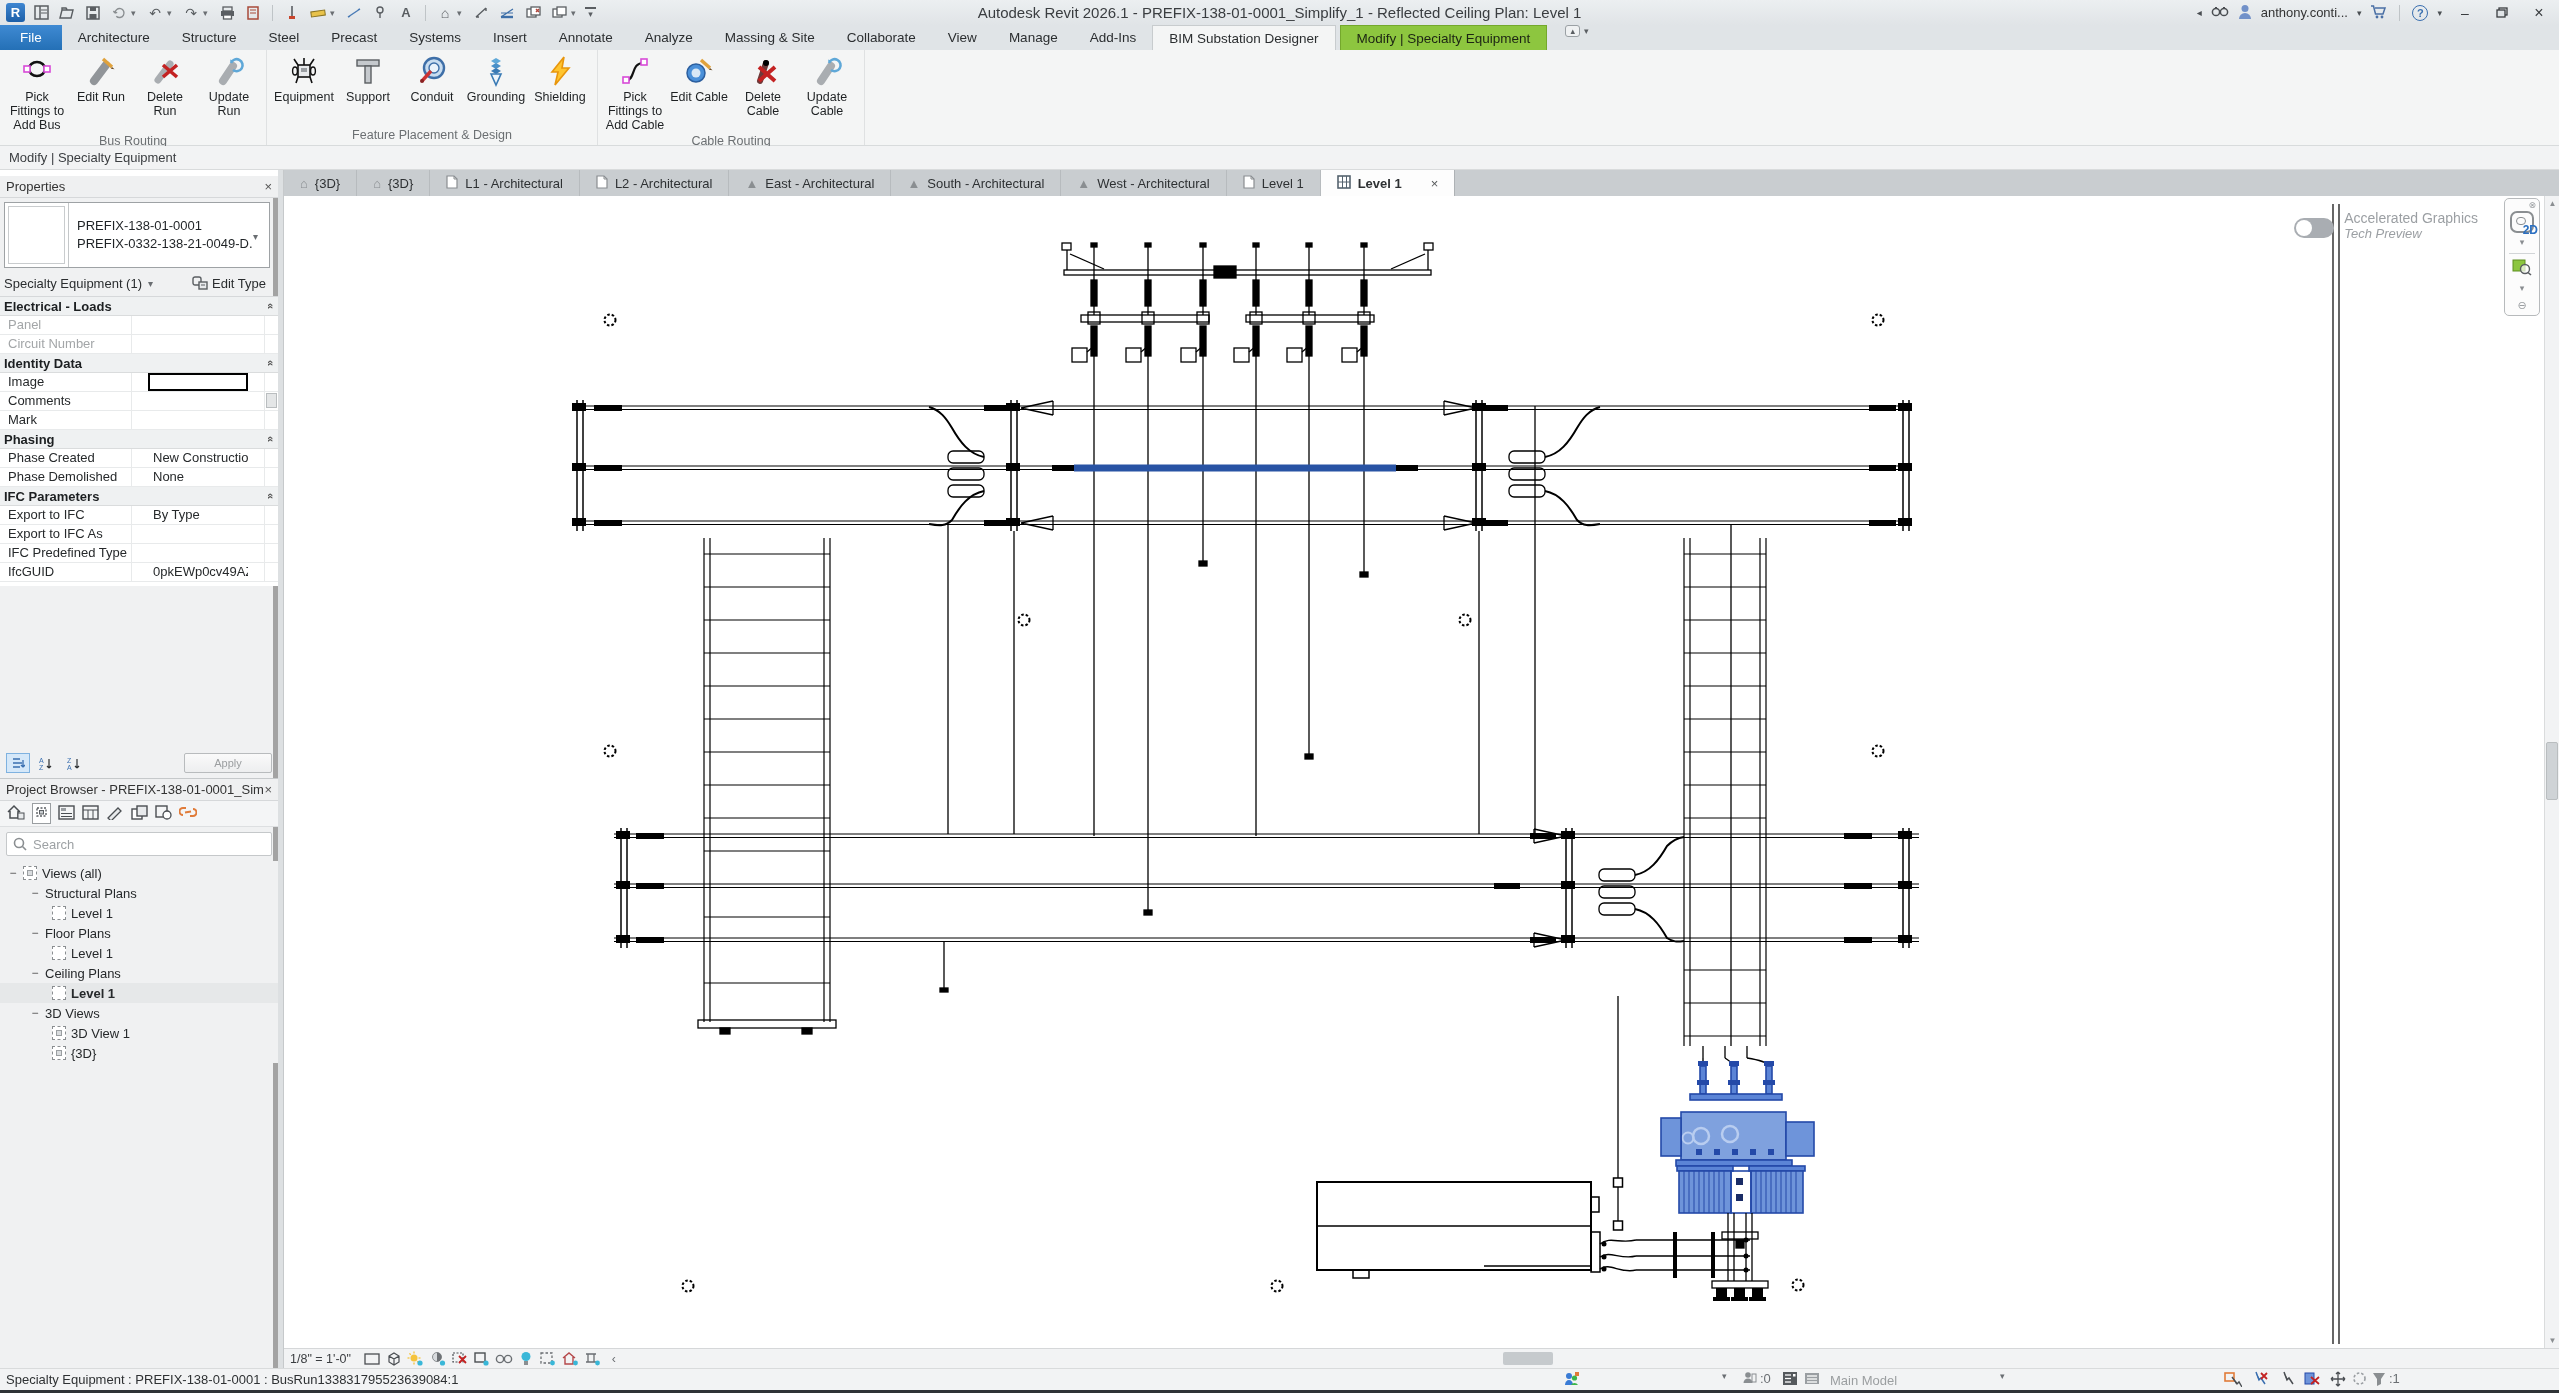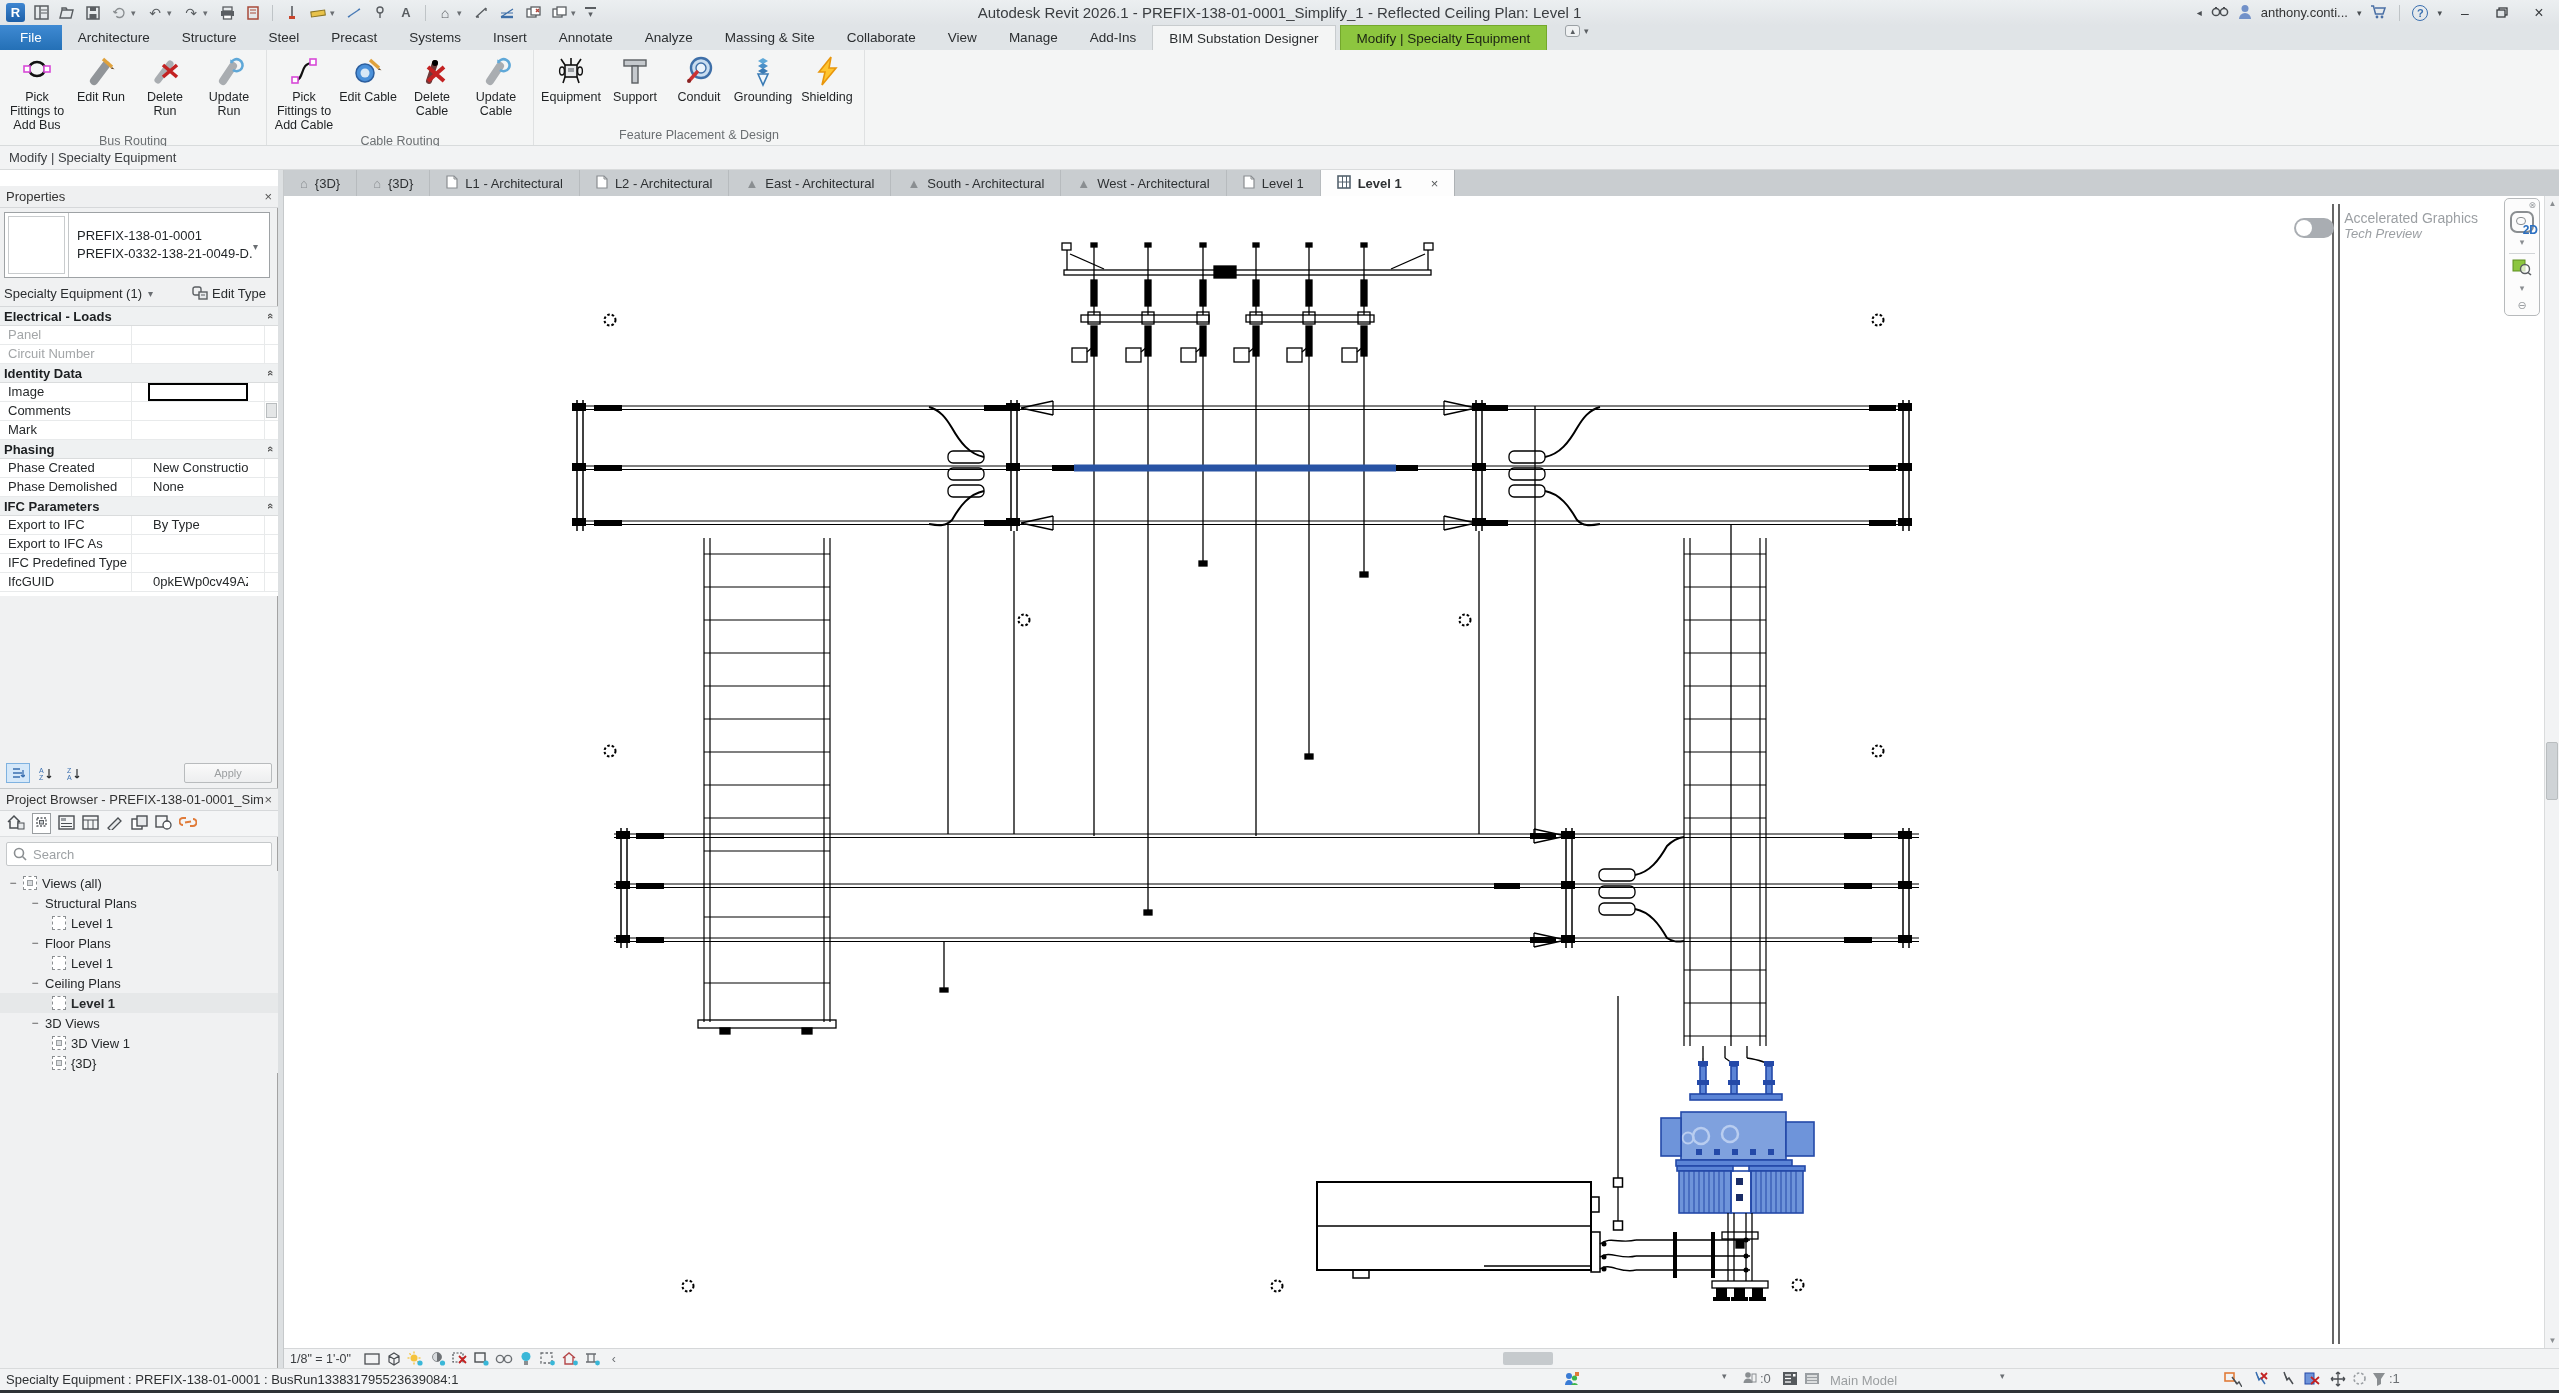--- a/index.html
+++ b/index.html
@@ -32,21 +32,21 @@
   .rpanel { display:flex; flex-direction:column; border-right:1px solid #DFE1E2; }
   .rpanel-buttons { flex:1; display:flex; align-items:flex-start; padding:3px 6px 0 6px; gap:2px; }
   .rbtn { width:62px; display:flex; flex-direction:column; align-items:center; text-align:center; font-size:12.5px; line-height:14px; color:#1E2123; padding-top:2px; }
   .rbtn .ric { width:32px; height:32px; display:flex; align-items:center; justify-content:center; margin-bottom:3px; }
   .rpanel-title { height:19px; text-align:center; font-size:12.5px; color:#6B6F72; line-height:18px; }
 
   
   #modify-bar { position:absolute; left:0; top:146px; width:2559px; height:24px; background:#F2F3F4; border-bottom:1px solid #D9DBDC; font-size:13px; color:#3A3D40; display:flex; align-items:center; padding-left:9px; }
 
   
-  #left-dock { position:absolute; left:0; top:186px; width:278px; height:1198px; background:#F0F1F2; border-right:1px solid #a3a3a3; }
+  #left-dock { position:absolute; left:0; top:176px; width:278px; height:1198px; background:#F0F1F2; border-right:5px solid #a3a3a3; }
   #splitter { position:absolute; left:278px; top:170px; width:6px; height:1198px; background:#DDE0E2; border-right:1px solid #C6C9CB; }
   .dock-header { height:22px; background:#EFF0F1; border-bottom:1px solid #D6D8DA; display:flex; align-items:center; padding:0 6px; font-size:13px; color:#333; }
   .dock-header .hx { margin-left:auto; color:#555; font-size:13px; }
   .dock-title { white-space:nowrap; overflow:hidden; }
 
   
   #properties { position:absolute; left:0; top:0; width:278px; height:602px; }
   #type-selector { position:absolute; left:4px; top:26px; width:266px; height:66px; background:#fff; border:1px solid #9EA2A5; display:flex; }
   #type-thumb { width:64px; height:100%; border-right:1px solid #C4C7C9; padding:3px; }
   #type-thumb .tin { width:100%; height:100%; border:1px solid #C9CCCE; background:#fff; }
@@ -333,20 +333,78 @@
       </div>
     </div>
     <div class="rpanel-title">Bus Routing</div>
   </div>
 
   <div class="rpanel">
     <div class="rpanel-buttons">
       <div class="rbtn">
         <span class="ric">
             <svg width="32" height="32">
+              <rect x="10" y="10" width="12" height="12" fill="#E8EAEC" stroke="#111" stroke-width="1.6"></rect>
+              <rect x="13" y="13" width="6" height="4" fill="#9A9EA2"></rect>
+              <path d="M10,10 L6,4 M16,10 L16,3 M22,10 L26,4" stroke="#111" stroke-width="1.6" fill="none"></path>
+              <path d="M10,22 l-2,6 M22,22 l2,6" stroke="#111" stroke-width="1.6"></path>
+              <ellipse cx="7" cy="16" rx="2.4" ry="4" fill="none" stroke="#111" stroke-width="1.4"></ellipse>
+              <ellipse cx="25" cy="16" rx="2.4" ry="4" fill="none" stroke="#111" stroke-width="1.4"></ellipse>
+            </svg>
+          </span>
+        <span>Equipment</span>
+      </div>
+      <div class="rbtn">
+        <span class="ric">
+            <svg width="32" height="32">
+              <rect x="5" y="5" width="22" height="6" fill="#C5C9CD" stroke="#5A5E62" stroke-width="1.4"></rect>
+              <rect x="13" y="11" width="6" height="17" fill="#C5C9CD" stroke="#5A5E62" stroke-width="1.4"></rect>
+            </svg>
+          </span>
+        <span>Support</span>
+      </div>
+      <div class="rbtn">
+        <span class="ric">
+            <svg width="32" height="32">
+              <circle cx="18" cy="13" r="10" fill="#C9DDF0" stroke="#3E6FA8" stroke-width="2.4"></circle>
+              <circle cx="18" cy="13" r="5" fill="#EAF2FA" stroke="#3E6FA8" stroke-width="1.4"></circle>
+              <line x1="6" y1="26" x2="15" y2="16" stroke="#C33" stroke-width="3.4"></line>
+              <circle cx="6" cy="26" r="2" fill="#822"></circle>
+            </svg>
+          </span>
+        <span>Conduit</span>
+      </div>
+      <div class="rbtn">
+        <span class="ric">
+            <svg width="32" height="32">
+              <path d="M16,3 l5,3 -5,3 -5,-3 Z" fill="#5FA8D8"></path>
+              <path d="M16,8 l5,3 -5,3 -5,-3 Z" fill="#4A90C8"></path>
+              <path d="M16,13 l5,3 -5,3 -5,-3 Z" fill="#3A7BB5"></path>
+              <path d="M11,19 L16,30 L21,19 Z" fill="#F0F6FB" stroke="#3A7BB5" stroke-width="1.6"></path>
+            </svg>
+          </span>
+        <span>Grounding</span>
+      </div>
+      <div class="rbtn">
+        <span class="ric">
+            <svg width="32" height="32">
+              <polygon points="20,2 8,17 14,17 11,30 25,13 18,13" fill="#FFC52F" stroke="#E8960C" stroke-width="1.6"></polygon>
+            </svg>
+          </span>
+        <span>Shielding</span>
+      </div>
+    </div>
+    <div class="rpanel-title">Feature Placement &amp; Design</div>
+  </div>
+
+  <div class="rpanel">
+    <div class="rpanel-buttons">
+      <div class="rbtn">
+        <span class="ric">
+            <svg width="32" height="32">
               <path d="M8,25 C16,25 12,8 24,8" fill="none" stroke="#111" stroke-width="2.2"></path>
               <rect x="4" y="22" width="6" height="6" fill="#fff" stroke="#D84AD8" stroke-width="1.6"></rect>
               <rect x="22" y="4" width="6" height="6" fill="#fff" stroke="#D84AD8" stroke-width="1.6"></rect>
             </svg>
           </span>
         <span>Pick Fittings to Add Cable</span>
       </div>
       <div class="rbtn">
         <span class="ric">
             <svg width="32" height="32">
@@ -375,78 +433,20 @@
             <svg width="32" height="32">
               <line x1="10" y1="26" x2="20" y2="11" stroke="#A9ADB1" stroke-width="8" stroke-linecap="round"></line>
               <path d="M18,8 a6,6 0 1 1 2,7" fill="none" stroke="#5FA8D8" stroke-width="2.6"></path>
               <path d="M18,8 l-1,-3.4 3.6,1.4 Z" fill="#5FA8D8"></path>
             </svg>
           </span>
         <span>Update Cable</span>
       </div>
     </div>
     <div class="rpanel-title">Cable Routing</div>
-  </div>
-
-  <div class="rpanel">
-    <div class="rpanel-buttons">
-      <div class="rbtn">
-        <span class="ric">
-            <svg width="32" height="32">
-              <rect x="10" y="10" width="12" height="12" fill="#E8EAEC" stroke="#111" stroke-width="1.6"></rect>
-              <rect x="13" y="13" width="6" height="4" fill="#9A9EA2"></rect>
-              <path d="M10,10 L6,4 M16,10 L16,3 M22,10 L26,4" stroke="#111" stroke-width="1.6" fill="none"></path>
-              <path d="M10,22 l-2,6 M22,22 l2,6" stroke="#111" stroke-width="1.6"></path>
-              <ellipse cx="7" cy="16" rx="2.4" ry="4" fill="none" stroke="#111" stroke-width="1.4"></ellipse>
-              <ellipse cx="25" cy="16" rx="2.4" ry="4" fill="none" stroke="#111" stroke-width="1.4"></ellipse>
-            </svg>
-          </span>
-        <span>Equipment</span>
-      </div>
-      <div class="rbtn">
-        <span class="ric">
-            <svg width="32" height="32">
-              <rect x="5" y="5" width="22" height="6" fill="#C5C9CD" stroke="#5A5E62" stroke-width="1.4"></rect>
-              <rect x="13" y="11" width="6" height="17" fill="#C5C9CD" stroke="#5A5E62" stroke-width="1.4"></rect>
-            </svg>
-          </span>
-        <span>Support</span>
-      </div>
-      <div class="rbtn">
-        <span class="ric">
-            <svg width="32" height="32">
-              <circle cx="18" cy="13" r="10" fill="#C9DDF0" stroke="#3E6FA8" stroke-width="2.4"></circle>
-              <circle cx="18" cy="13" r="5" fill="#EAF2FA" stroke="#3E6FA8" stroke-width="1.4"></circle>
-              <line x1="6" y1="26" x2="15" y2="16" stroke="#C33" stroke-width="3.4"></line>
-              <circle cx="6" cy="26" r="2" fill="#822"></circle>
-            </svg>
-          </span>
-        <span>Conduit</span>
-      </div>
-      <div class="rbtn">
-        <span class="ric">
-            <svg width="32" height="32">
-              <path d="M16,3 l5,3 -5,3 -5,-3 Z" fill="#5FA8D8"></path>
-              <path d="M16,8 l5,3 -5,3 -5,-3 Z" fill="#4A90C8"></path>
-              <path d="M16,13 l5,3 -5,3 -5,-3 Z" fill="#3A7BB5"></path>
-              <path d="M11,19 L16,30 L21,19 Z" fill="#F0F6FB" stroke="#3A7BB5" stroke-width="1.6"></path>
-            </svg>
-          </span>
-        <span>Grounding</span>
-      </div>
-      <div class="rbtn">
-        <span class="ric">
-            <svg width="32" height="32">
-              <polygon points="20,2 8,17 14,17 11,30 25,13 18,13" fill="#FFC52F" stroke="#E8960C" stroke-width="1.6"></polygon>
-            </svg>
-          </span>
-        <span>Shielding</span>
-      </div>
-    </div>
-    <div class="rpanel-title">Feature Placement &amp; Design</div>
   </div>
   <div style="flex:1;"></div>
 </div>
 
 <div id="modify-bar">
   <span>Modify | Specialty Equipment</span>
 </div>
 
 <div id="left-dock">
 

